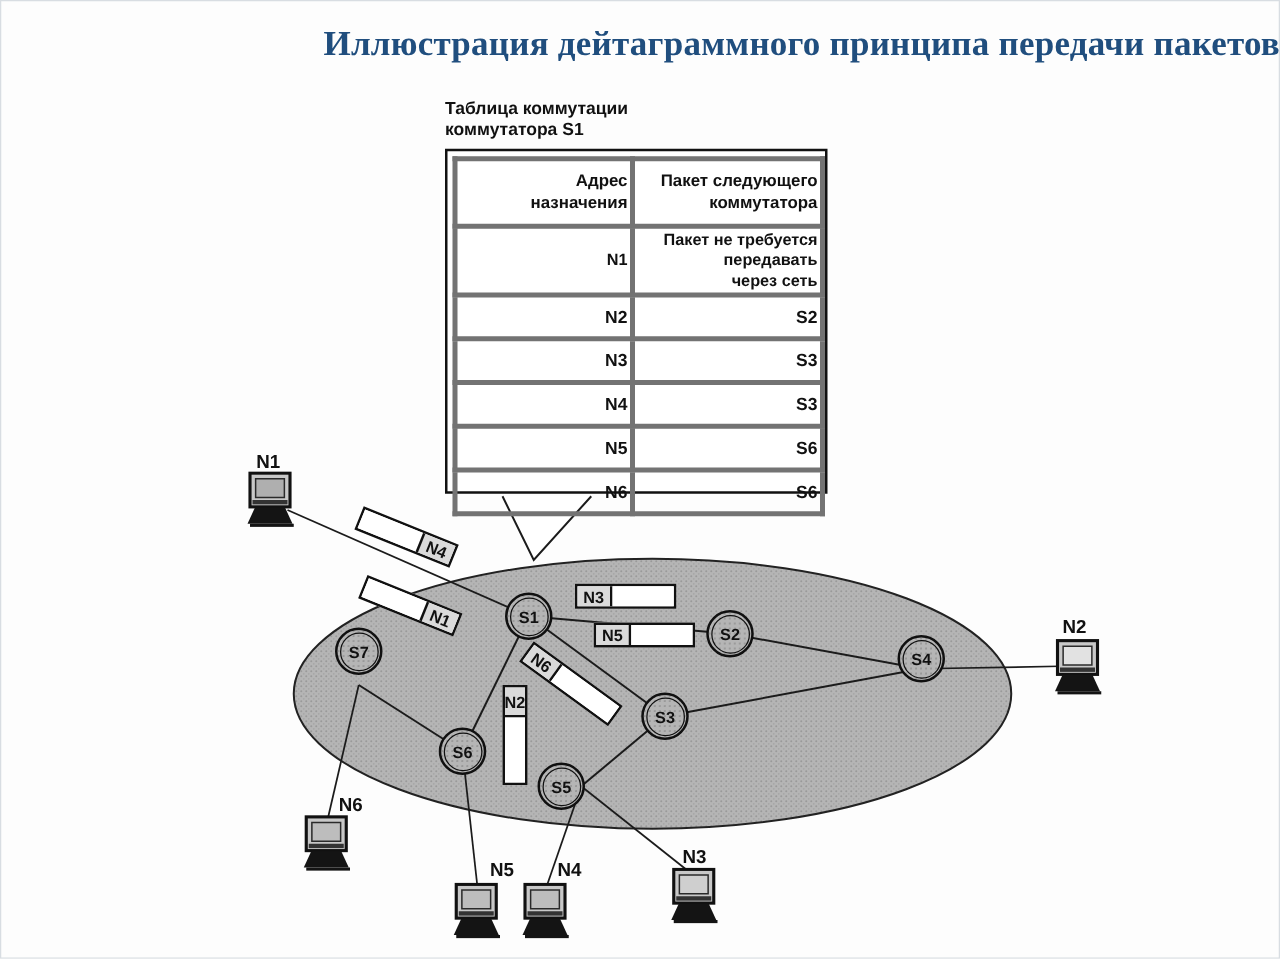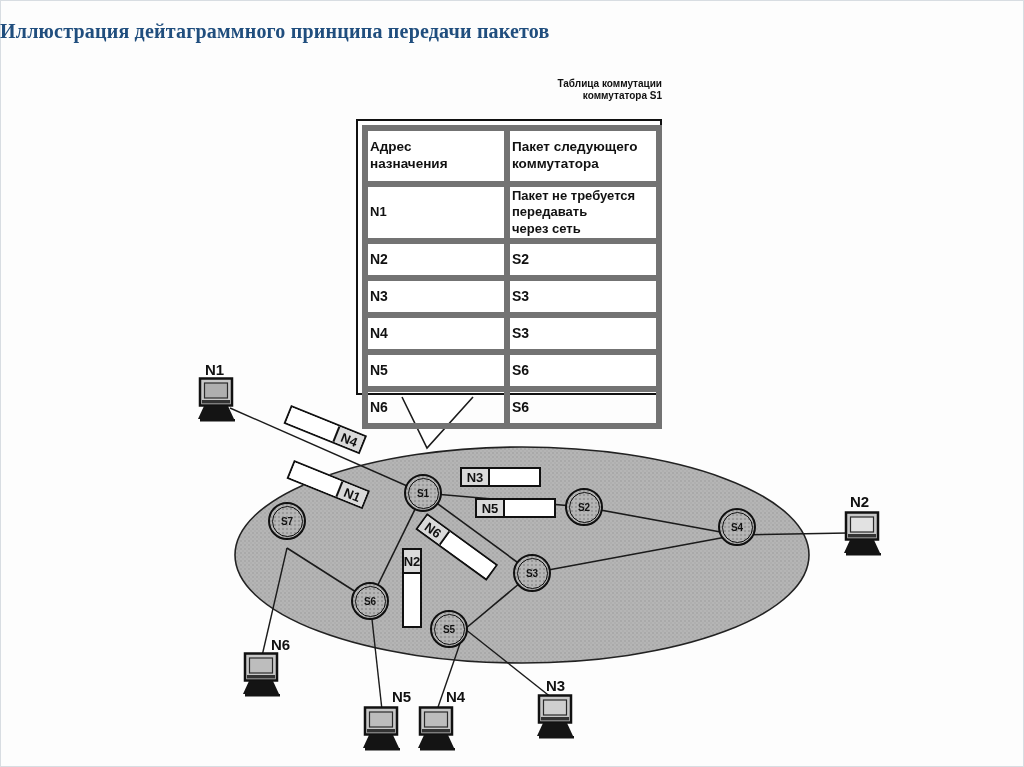--- a/index.html
+++ b/index.html
@@ -2,58 +2,58 @@
 <html lang="ru"><head>
 <meta charset="utf-8">
 <style>
   html,body{margin:0;padding:0;background:#eef0f2;}
   .slide{
     position:relative;width:1024px;height:767px;background:#fdfdfd;
     font-family:"Liberation Sans",sans-serif;color:#111;
     box-shadow:inset 0 0 0 1px #d8dde2;overflow:hidden;margin:0 auto;
   }
   .slide-title{
-    position:absolute;left:0;top:20px;width:100%;text-align:left;
-    font-family:"Liberation Serif",serif;font-weight:bold;font-size:20px;
+    position:absolute;left:0;top:20px;width:100%;text-align:right;
+    font-family:"Liberation Serif",serif;font-weight:bold;font-size:28px;
     color:#204E7E;letter-spacing:.2px;
   }
   
   .tbl-title{
-    position:absolute;left:356px;top:78px;width:306px;text-align:right;
-    font-weight:700;font-size:10px;line-height:1.2;white-space:pre-line;
+    position:absolute;left:356px;top:78px;width:306px;text-align:left;
+    font-weight:700;font-size:14px;line-height:1.2;white-space:pre-line;
   }
   .tbl-outer{
     position:absolute;left:356px;top:119px;width:306px;height:276px;
     border:2px solid #111;box-sizing:border-box;background:#fff;z-index:2;
   }
   table.sw{
     border-collapse:collapse;table-layout:fixed;
     margin:4px;width:294px;height:262px;
   }
   table.sw th,table.sw td{
-    border:6px solid #737373;text-align:left;vertical-align:middle;
+    border:4px solid #737373;text-align:right;vertical-align:middle;
     font-size:13px;font-weight:600;white-space:pre-line;padding:1px 2px;
     line-height:1.25;
   }
   table.sw col.c1{width:142px}
   table.sw col.c2{width:152px}
   tr.hdr th{height:48px;font-size:13.5px}
   tr.r-big td{height:46px}
   tr.r-sm td{height:29px;font-size:14px}
   
   svg.canvas{position:absolute;left:0;top:0;z-index:1}
   
   .switch{
     position:absolute;width:38px;height:38px;box-sizing:border-box;
     border:2.5px solid #101010;border-radius:50%;
     background-color:#b5b5b5;
     background-image:radial-gradient(circle at 1px 1px,#999 .8px,rgba(0,0,0,0) 1px);
     background-size:4px 4px;
     display:flex;align-items:center;justify-content:center;
-    font-size:10px;font-weight:700;z-index:4;
+    font-size:13px;font-weight:700;z-index:4;
   }
   .switch::before{
     content:"";position:absolute;inset:1.5px;border:1.6px solid #101010;border-radius:50%;
   }
   
   .packet{
     position:absolute;display:flex;height:20px;box-sizing:border-box;
     border:2px solid #111;background:#fff;transform-origin:0 0;z-index:3;
   }
   .pkt-label{

